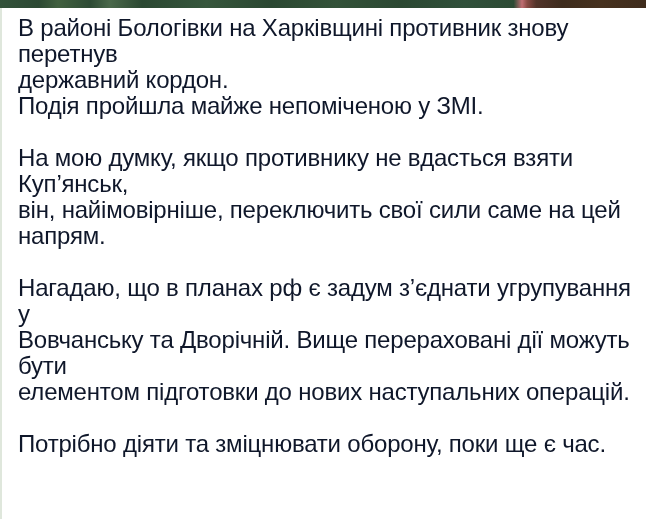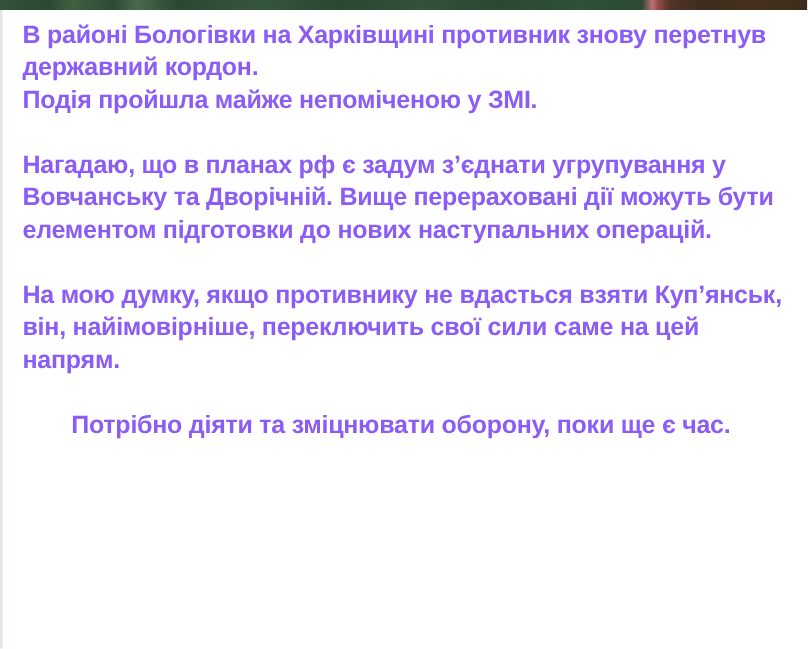--- a/index.html
+++ b/index.html
@@ -26,40 +26,38 @@
   }
   .content {
     box-sizing: border-box;
     border-left: 2px solid #dfe7dc;
     min-height: 511px;
     padding: 7px 14px 0 16px;
   }
   .para {
     margin: 0 0 26px 0;
     white-space: pre-line;
-    font-size: 20px;
+    font-size: 24px;
     line-height: 26px;
     letter-spacing: -0.2px;
-    color: #8b5cf6;
-    font-weight: bold;
+    color: #0f172a;
   }
   .para:last-child {
     margin-bottom: 0;
-    margin-left: 39px;
   }
 </style>
 </head>
 <body>
 
 <div class="screenshot">
   <div class="photo-strip"></div>
   <div class="content">
     <p class="para">В районі Бологівки на Харківщині противник знову перетнув
 державний кордон.
 Подія пройшла майже непоміченою у ЗМІ.</p>
+    <p class="para">На мою думку, якщо противнику не вдасться взяти Куп’янськ,
+він, найімовірніше, переключить свої сили саме на цей напрям.</p>
     <p class="para">Нагадаю, що в планах рф є задум з’єднати угрупування у
 Вовчанську та Дворічній. Вище перераховані дії можуть бути
 елементом підготовки до нових наступальних операцій.</p>
-    <p class="para">На мою думку, якщо противнику не вдасться взяти Куп’янськ,
-він, найімовірніше, переключить свої сили саме на цей напрям.</p>
     <p class="para">Потрібно діяти та зміцнювати оборону, поки ще є час.</p>
   </div>
 </div>
 
 </body></html>

